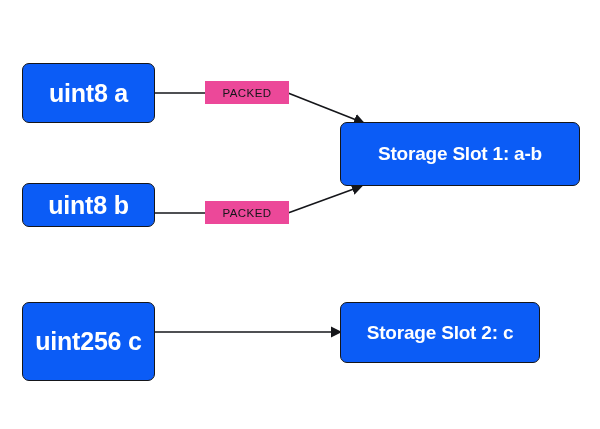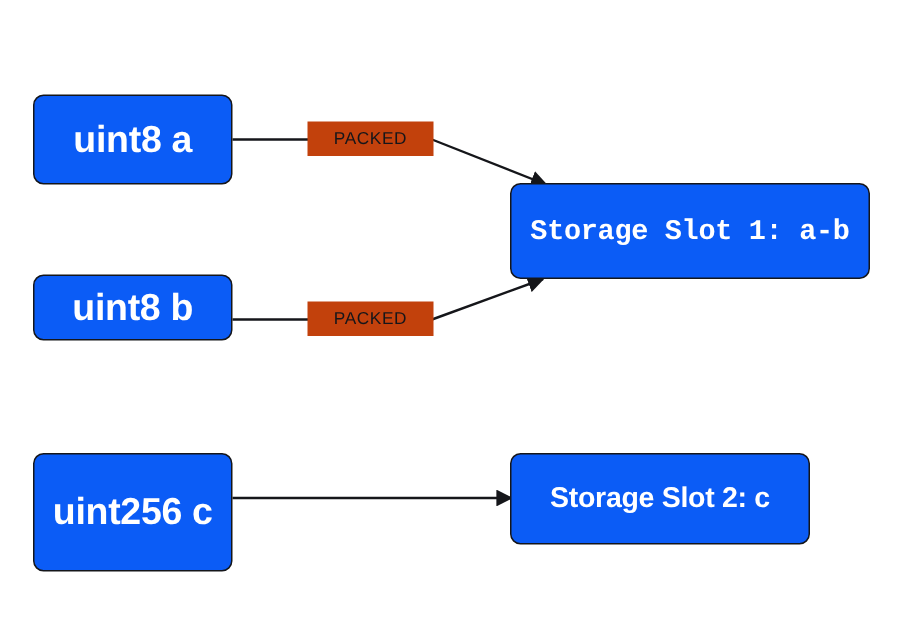--- a/index.html
+++ b/index.html
@@ -44,27 +44,27 @@
   }
   .node-var {
     font-size: 25px;
   }
   .node-slot {
     font-size: 19px;
   }
   #node-uint8-a  { left: 22px;  top: 63px;  width: 133px; height: 60px; }
   #node-uint8-b  { left: 22px;  top: 183px; width: 133px; height: 44px; }
   #node-uint256-c{ left: 22px;  top: 302px; width: 133px; height: 79px; }
-  #node-slot-1   { left: 340px; top: 122px; width: 240px; height: 64px; font-family: Liberation Mono, monospace; }
+  #node-slot-1   { left: 340px; top: 122px; width: 240px; height: 64px; }
   #node-slot-2   { left: 340px; top: 302px; width: 200px; height: 61px; }
 
   .edge-label {
     position: absolute;
     box-sizing: border-box;
-    background: #c2410c;
+    background: #ec4899;
     color: #15161a;
     font-size: 11.5px;
     font-weight: normal;
     letter-spacing: 0.4px;
     display: flex;
     align-items: center;
     justify-content: center;
     z-index: 4;
   }
   #label-packed-a { left: 205px; top: 81px;  width: 84px; height: 23px; }

